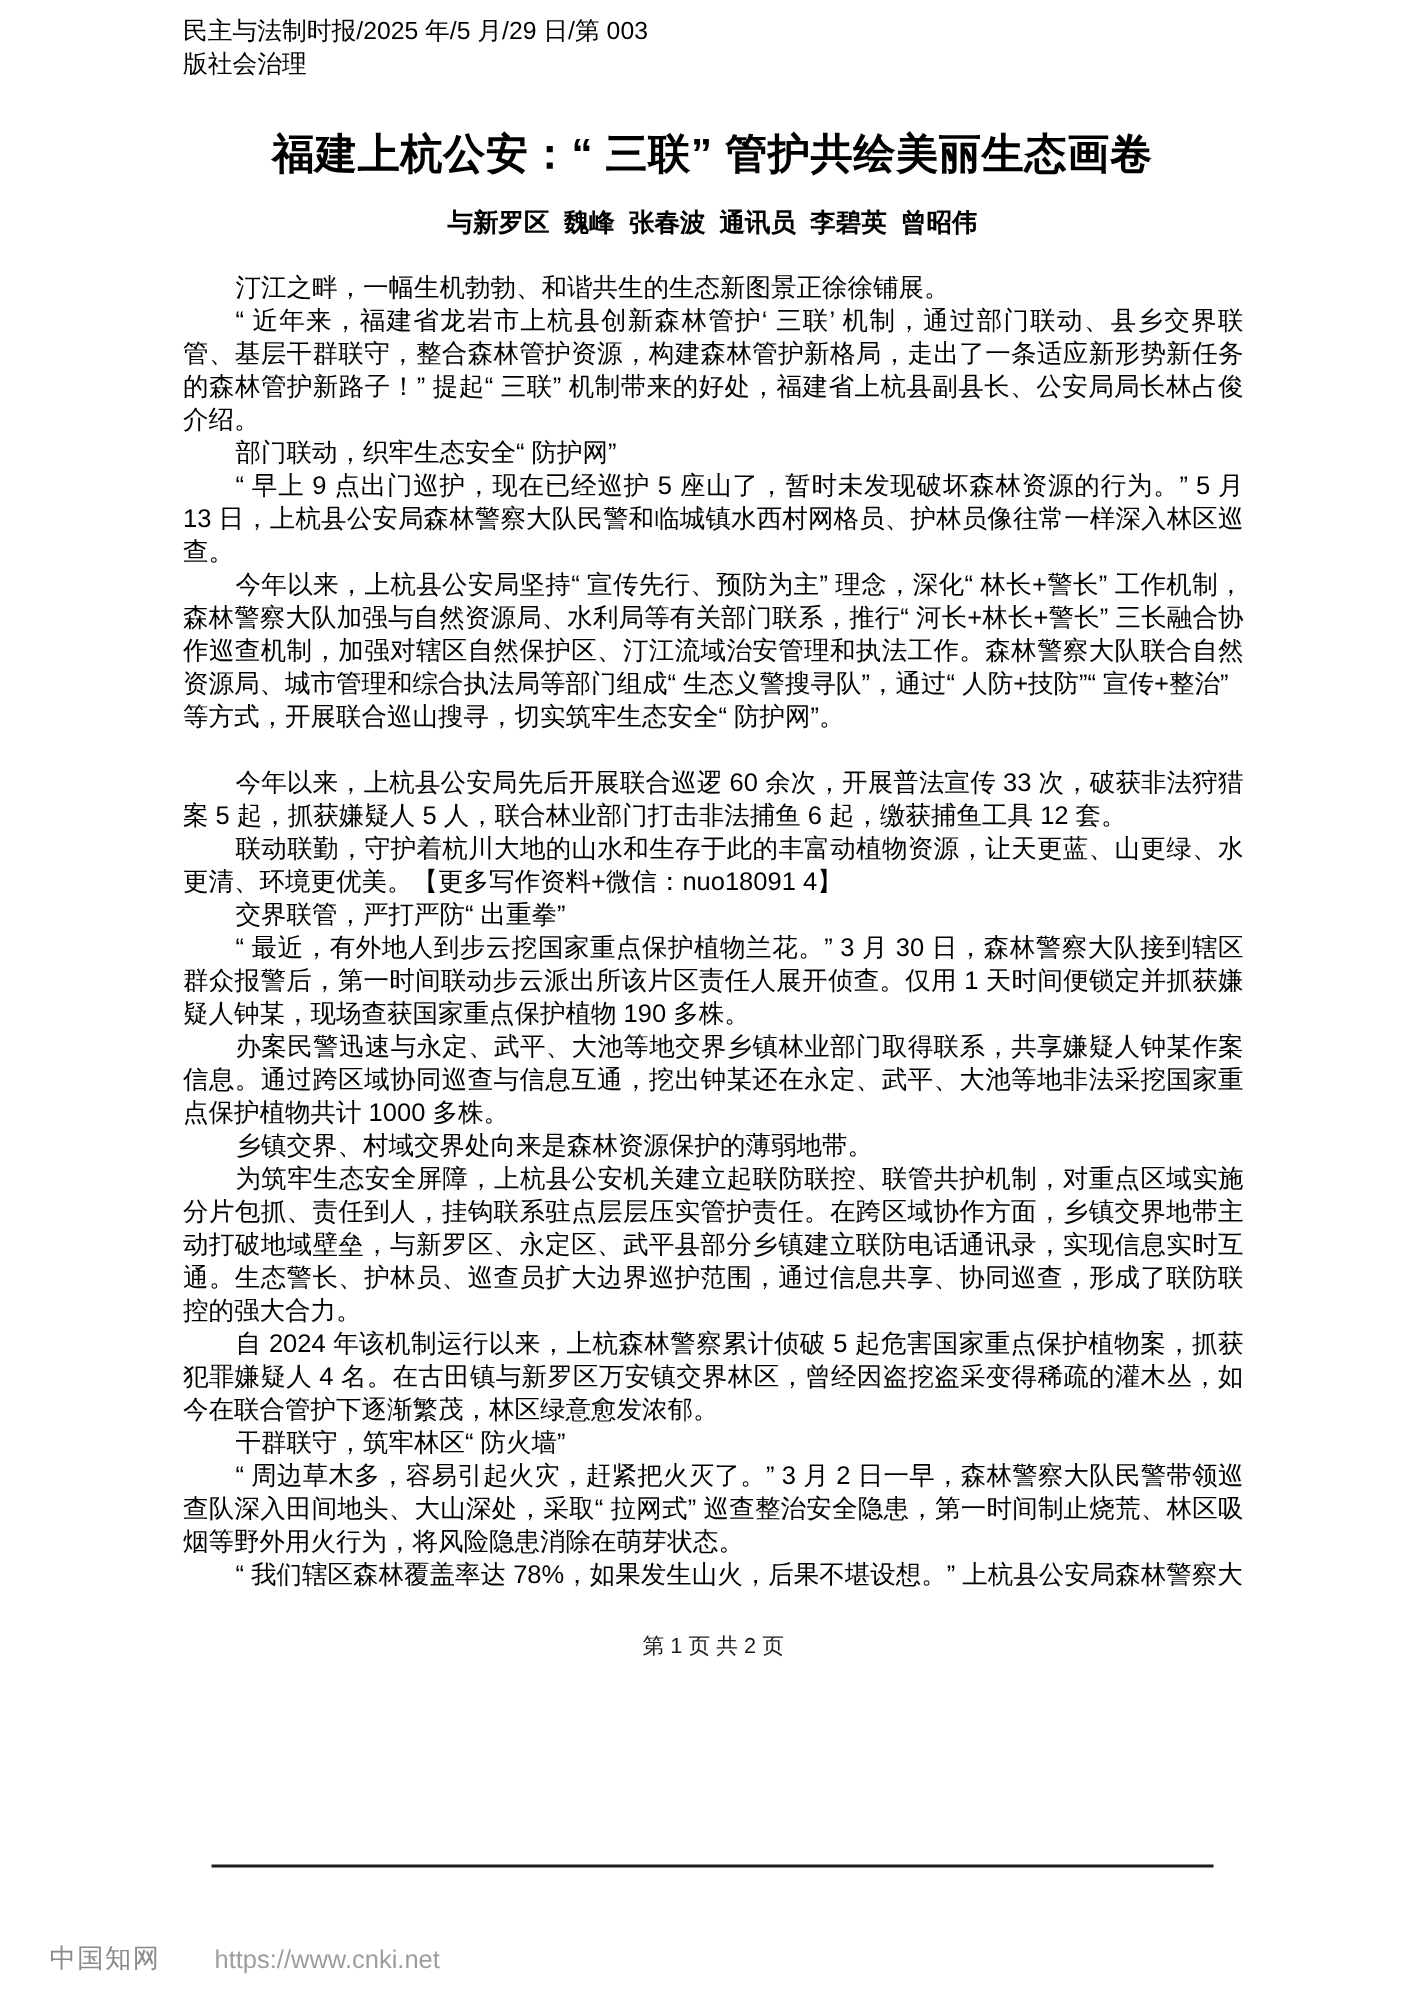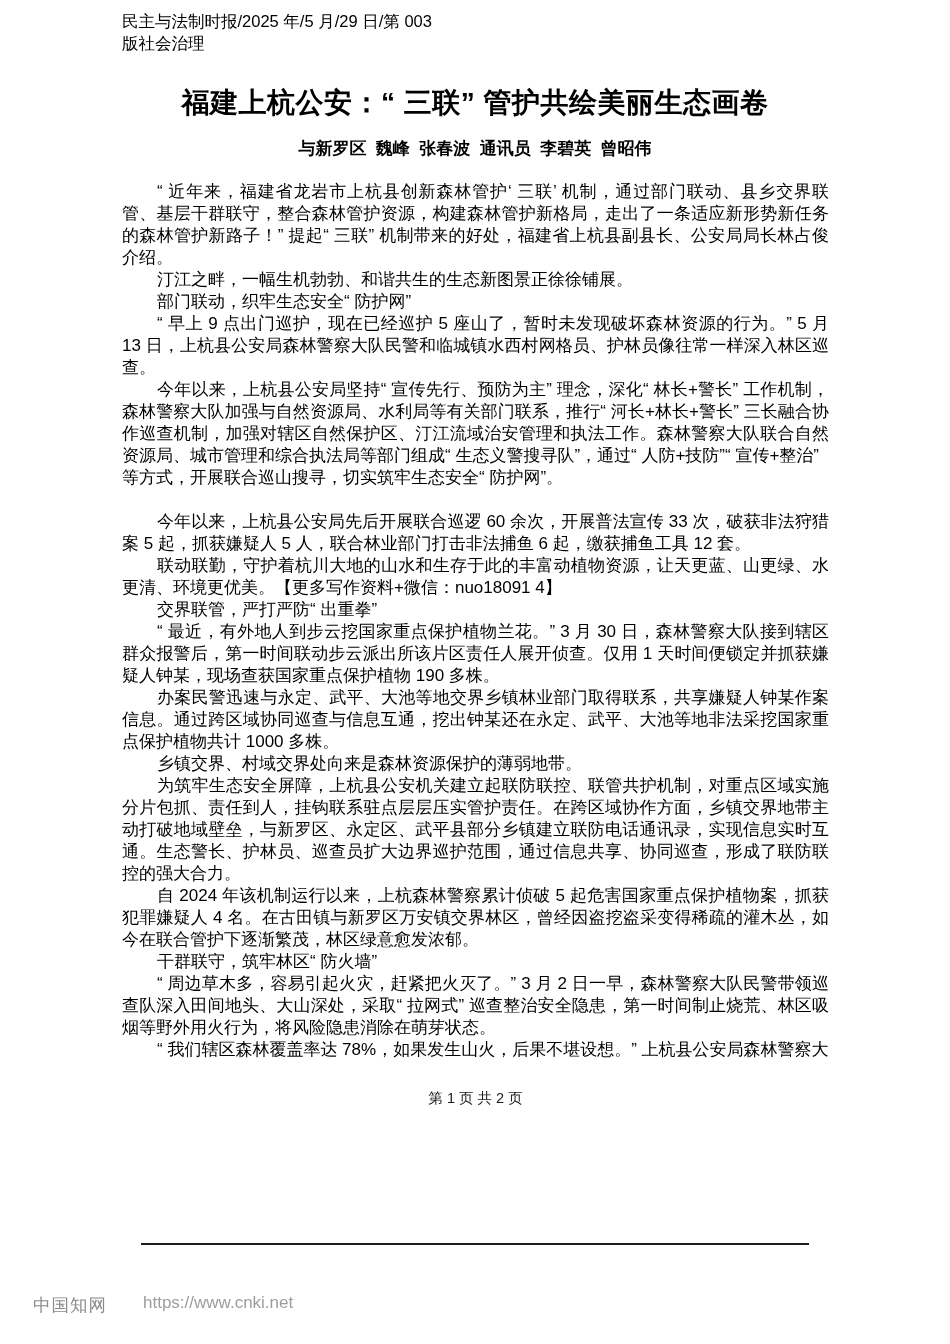--- a/index.html
+++ b/index.html
@@ -73,21 +73,21 @@
       top: 1243px;
       width: 668px;
       height: 2px;
       background: #1c1c1c;
     }
     .page-footer {
       position: absolute;
       left: 33px;
       top: 1293px;
       display: flex;
-      align-items: flex-start;
+      align-items: flex-end;
       gap: 36px;
     }
     .footer-brand {
       font-size: 17.5px;
       color: #8a8a8a;
       letter-spacing: 1px;
     }
     .footer-url {
       font-size: 17px;
       color: #9d9d9d;
@@ -103,22 +103,22 @@
     <div>民主与法制时报/2025 年/5 月/29 日/第 003</div>
     <div>版社会治理</div>
   </div>
 
   <h1 class="article-title">福建上杭公安：“ 三联” 管护共绘美丽生态画卷</h1>
 
   <div class="article-byline">与新罗区  魏峰  张春波  通讯员  李碧英  曾昭伟</div>
 
   <div class="article-content">
     <div>
+        <p class="body">汀江之畔，一幅生机勃勃、和谐共生的生态新图景正徐徐铺展。</p>
         <p class="body">“ 近年来，福建省龙岩市上杭县创新森林管护‘ 三联’ 机制，通过部门联动、县乡交界联管、基层干群联守，整合森林管护资源，构建森林管护新格局，走出了一条适应新形势新任务的森林管护新路子！” 提起“ 三联” 机制带来的好处，福建省上杭县副县长、公安局局长林占俊介绍。</p>
-        <p class="body">汀江之畔，一幅生机勃勃、和谐共生的生态新图景正徐徐铺展。</p>
         <p class="subhead">部门联动，织牢生态安全“ 防护网”</p>
         <p class="body">“ 早上 9 点出门巡护，现在已经巡护 5 座山了，暂时未发现破坏森林资源的行为。” 5 月 13 日，上杭县公安局森林警察大队民警和临城镇水西村网格员、护林员像往常一样深入林区巡查。</p>
         <p class="body">今年以来，上杭县公安局坚持“ 宣传先行、预防为主” 理念，深化“ 林长+警长” 工作机制，森林警察大队加强与自然资源局、水利局等有关部门联系，推行“ 河长+林长+警长” 三长融合协作巡查机制，加强对辖区自然保护区、汀江流域治安管理和执法工作。森林警察大队联合自然资源局、城市管理和综合执法局等部门组成“ 生态义警搜寻队”，通过“ 人防+技防”“ 宣传+整治”</p>
         <p class="noindent">等方式，开展联合巡山搜寻，切实筑牢生态安全“ 防护网”。</p>
         <p class="spacer"></p>
         <p class="body">今年以来，上杭县公安局先后开展联合巡逻 60 余次，开展普法宣传 33 次，破获非法狩猎案 5 起，抓获嫌疑人 5 人，联合林业部门打击非法捕鱼 6 起，缴获捕鱼工具 12 套。</p>
         <p class="body">联动联勤，守护着杭川大地的山水和生存于此的丰富动植物资源，让天更蓝、山更绿、水更清、环境更优美。【更多写作资料+微信：nuo18091 4】</p>
         <p class="subhead">交界联管，严打严防“ 出重拳”</p>
         <p class="body">“ 最近，有外地人到步云挖国家重点保护植物兰花。” 3 月 30 日，森林警察大队接到辖区群众报警后，第一时间联动步云派出所该片区责任人展开侦查。仅用 1 天时间便锁定并抓获嫌疑人钟某，现场查获国家重点保护植物 190 多株。</p>
         <p class="body">办案民警迅速与永定、武平、大池等地交界乡镇林业部门取得联系，共享嫌疑人钟某作案信息。通过跨区域协同巡查与信息互通，挖出钟某还在永定、武平、大池等地非法采挖国家重点保护植物共计 1000 多株。</p>

